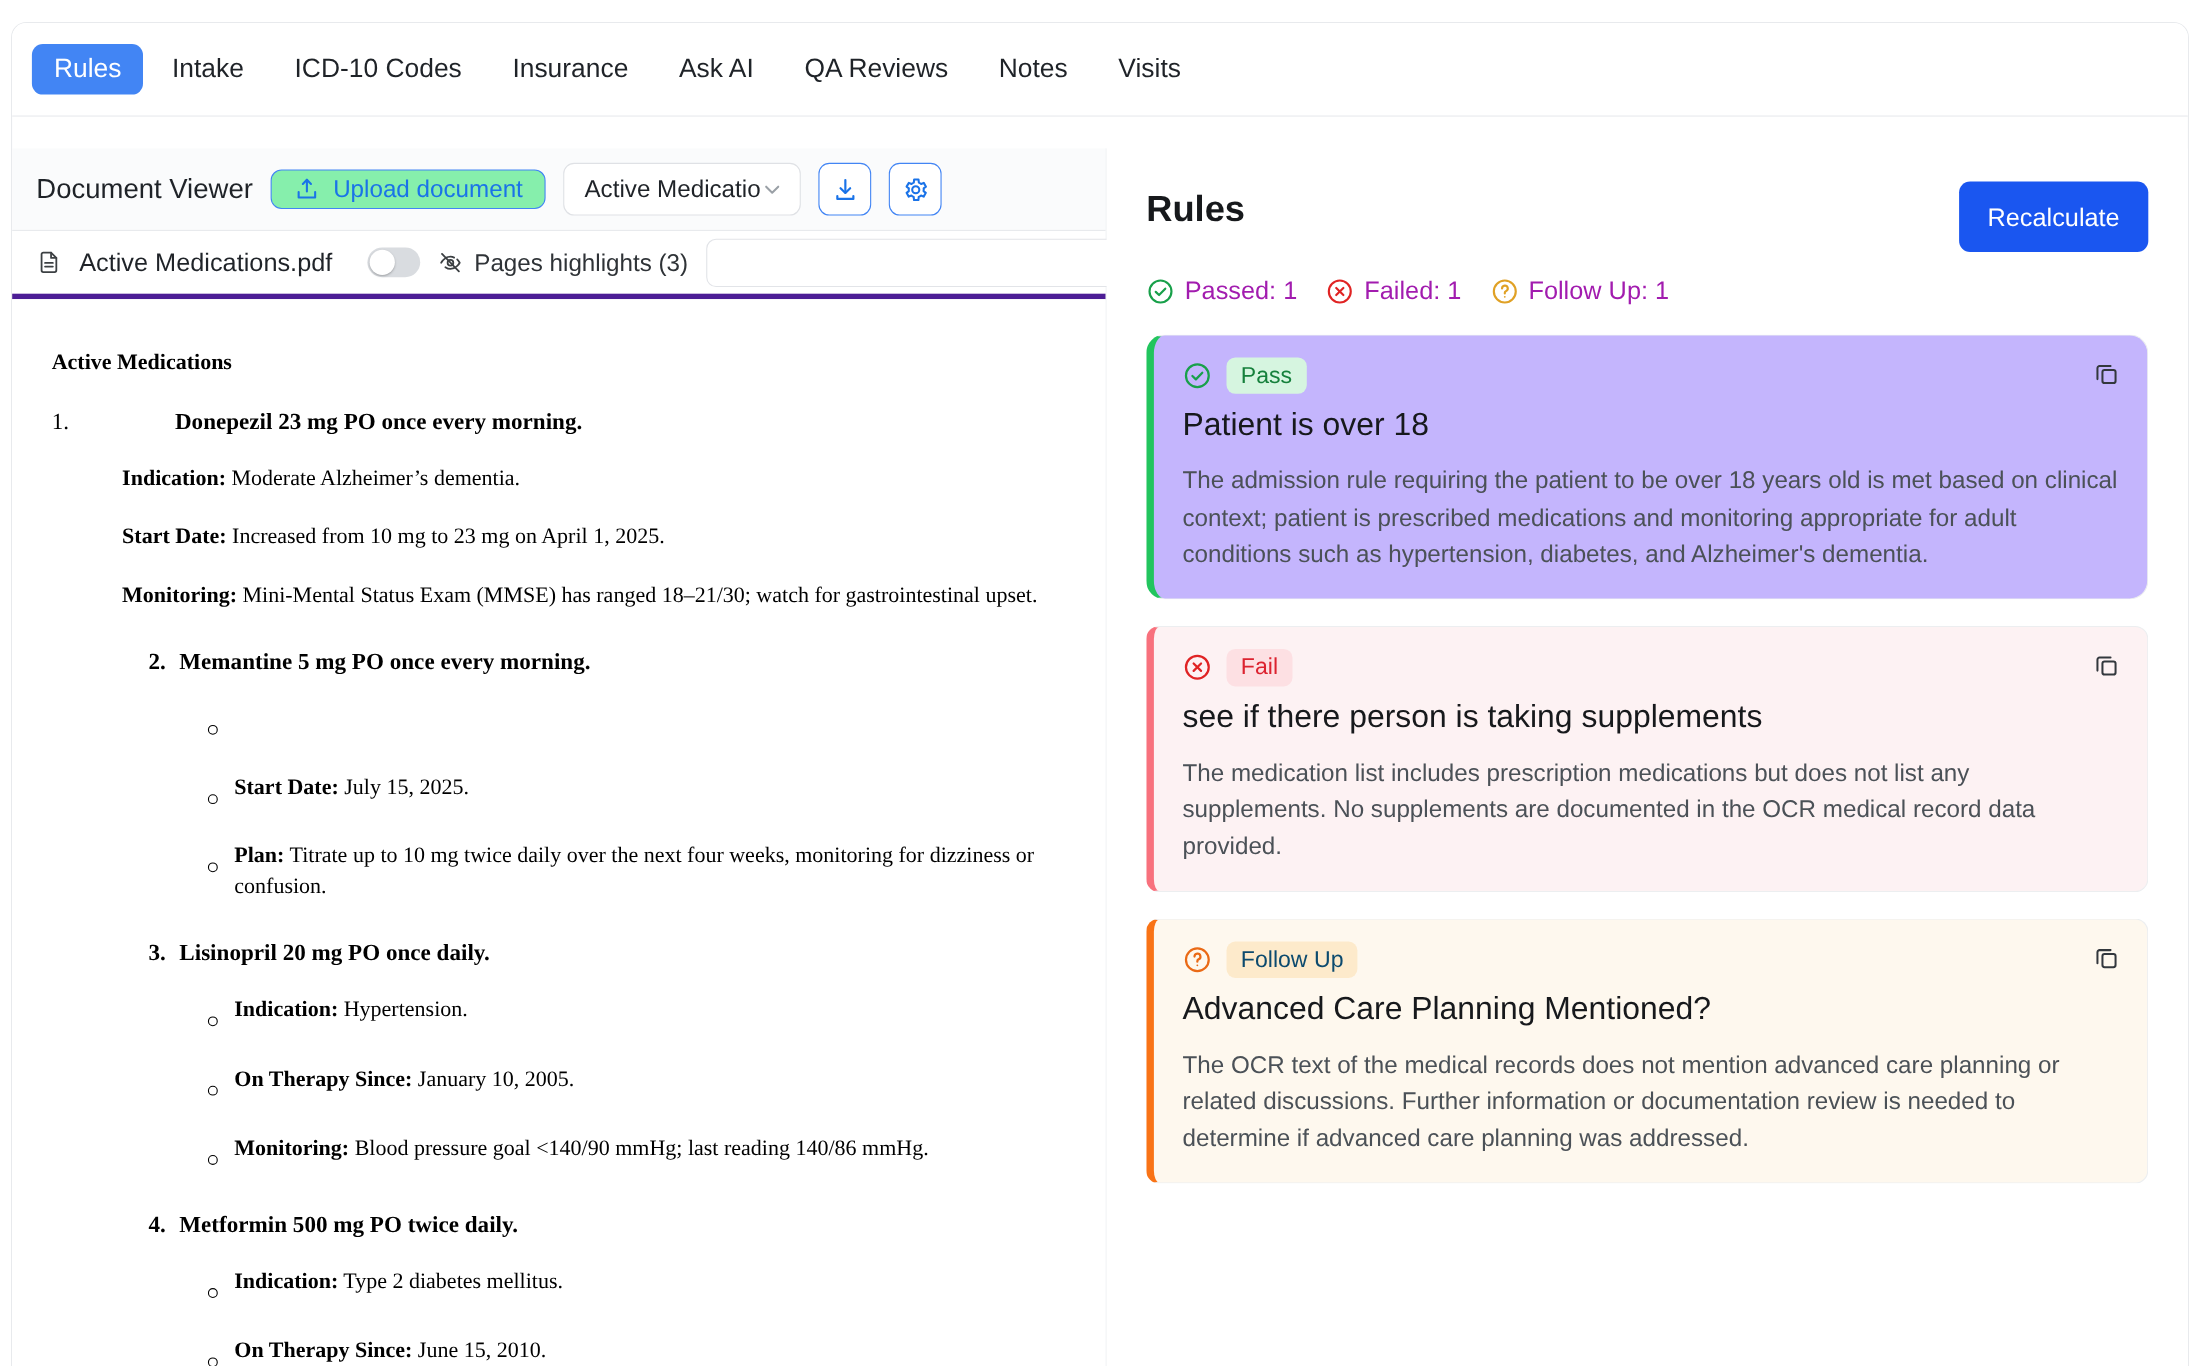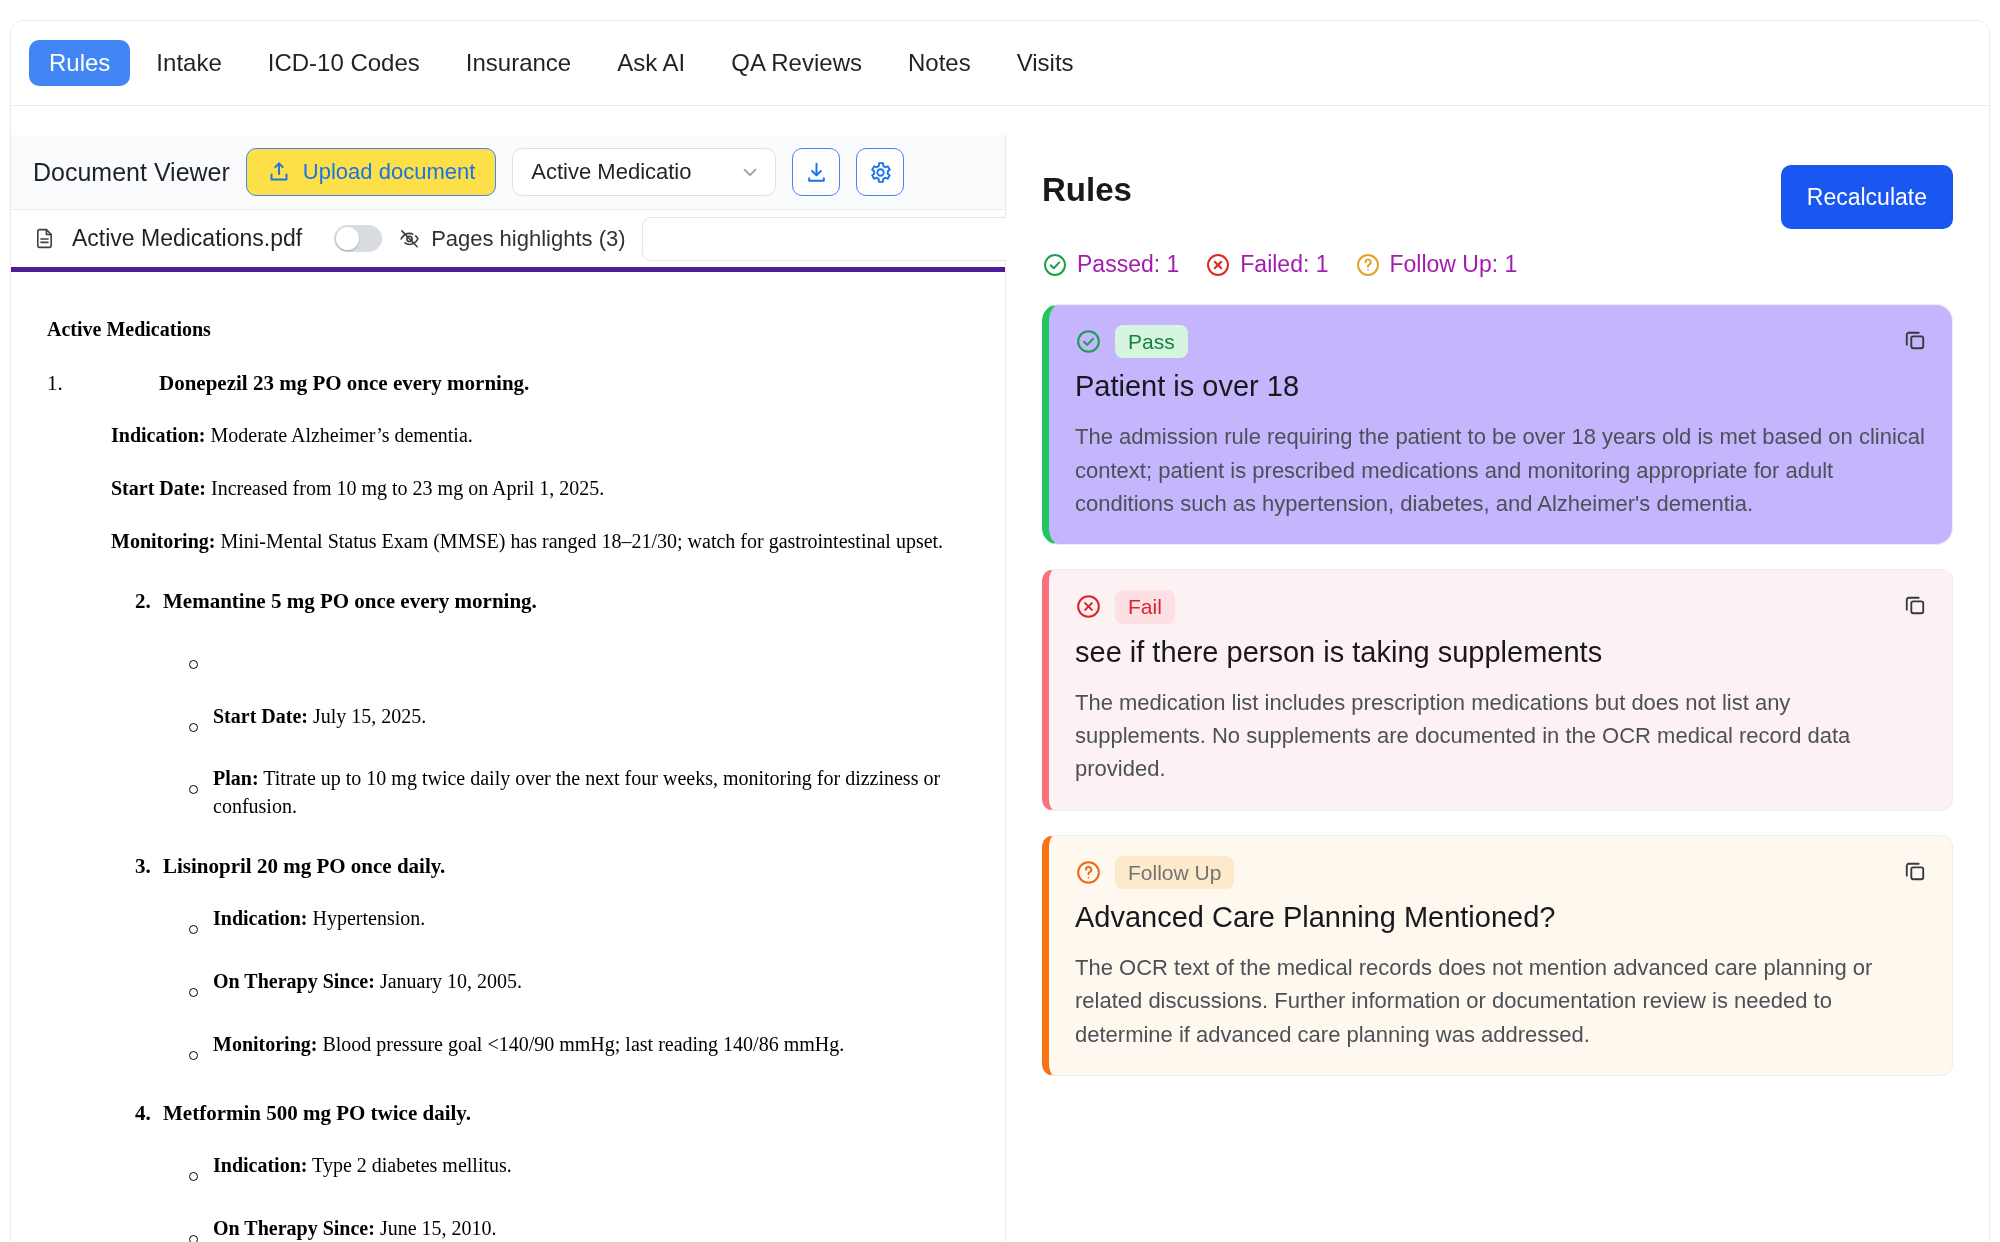--- a/index.html
+++ b/index.html
@@ -58,29 +58,29 @@
   .dv-toolbar {
     height: 75px; flex: 0 0 75px;
     background: #fafbfc;
     border-bottom: 1px solid #e8eaed;
     display: flex; align-items: center;
     padding: 0 22px; gap: 16px;
   }
   .dv-title { font-size: 25px; color: #1f2328; white-space: nowrap; }
   .btn-upload {
     display: flex; align-items: center; gap: 12px;
-    height: 48px; padding: 0 20px;
+    height: 36px; padding: 0 20px;
     border: 1px solid #4285f4; border-radius: 10px;
-    background: #fde047; color: #1a73e8;
+    background: #86efac; color: #1a73e8;
     font-size: 22px; cursor: pointer; white-space: nowrap;
   }
   .select-doc {
     position: relative;
     display: flex; align-items: center; justify-content: space-between;
-    height: 48px; width: 264px; padding: 0 14px 0 18px;
+    height: 48px; width: 216px; padding: 0 14px 0 18px;
     background: #fff; border: 1px solid #dfe1e5; border-radius: 10px;
     font-size: 22px; color: #1f2328; cursor: pointer;
     white-space: nowrap; overflow: hidden;
   }
   .select-doc .sel-text{ overflow:hidden; text-overflow:clip; white-space:nowrap; }
   .icon-btn {
     width: 48px; height: 48px; flex: 0 0 48px;
     border: 1px solid #4285f4; border-radius: 10px;
     background: #fff; display: flex; align-items: center; justify-content: center;
     cursor: pointer;
@@ -162,21 +162,21 @@
     padding: 20px 26px 24px 26px;
     position: relative;
   }
   .card.pass   { background: #c4b5fd; border-left-color: #22c55e; border-radius: 17px; }
   .card.fail   { background: #fdf2f3; border-left-color: #f8717d; }
   .card.follow { background: #fef8ee; border-left-color: #f97316; }
   .card-top { display: flex; align-items: center; gap: 13px; }
   .chip { font-size: 21px; padding: 5px 13px; border-radius: 8px; line-height: 1.1; white-space: nowrap; }
   .chip.pass   { background: #d6f5e0; color: #16803c; }
   .chip.fail   { background: #fde0e3; color: #dc2330; }
-  .chip.follow { background: #fdeacb; color: #737373; }
+  .chip.follow { background: #fdeacb; color: #0c4a6e; }
   .card-title { font-size: 29px; color: #17191c; margin: 12px 0 0 0; font-weight: normal; }
   .card-body { font-size: 22px; color: #4b5157; line-height: 1.52; margin-top: 17px; max-width: 880px; }
   .copy-btn { position: absolute; right: 24px; top: 22px; cursor: pointer; }
 
   svg { display: block; }
 </style>
 </head>
 <body>
 
 <div class="app">

